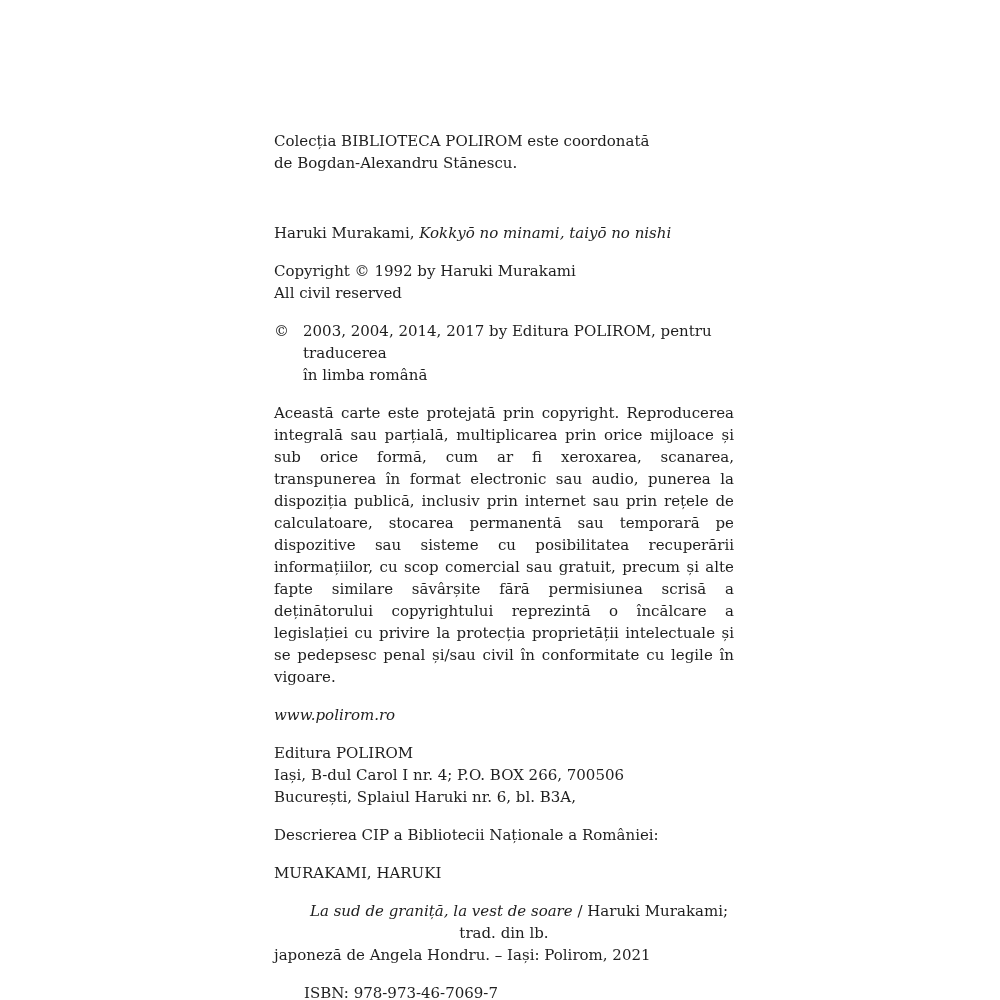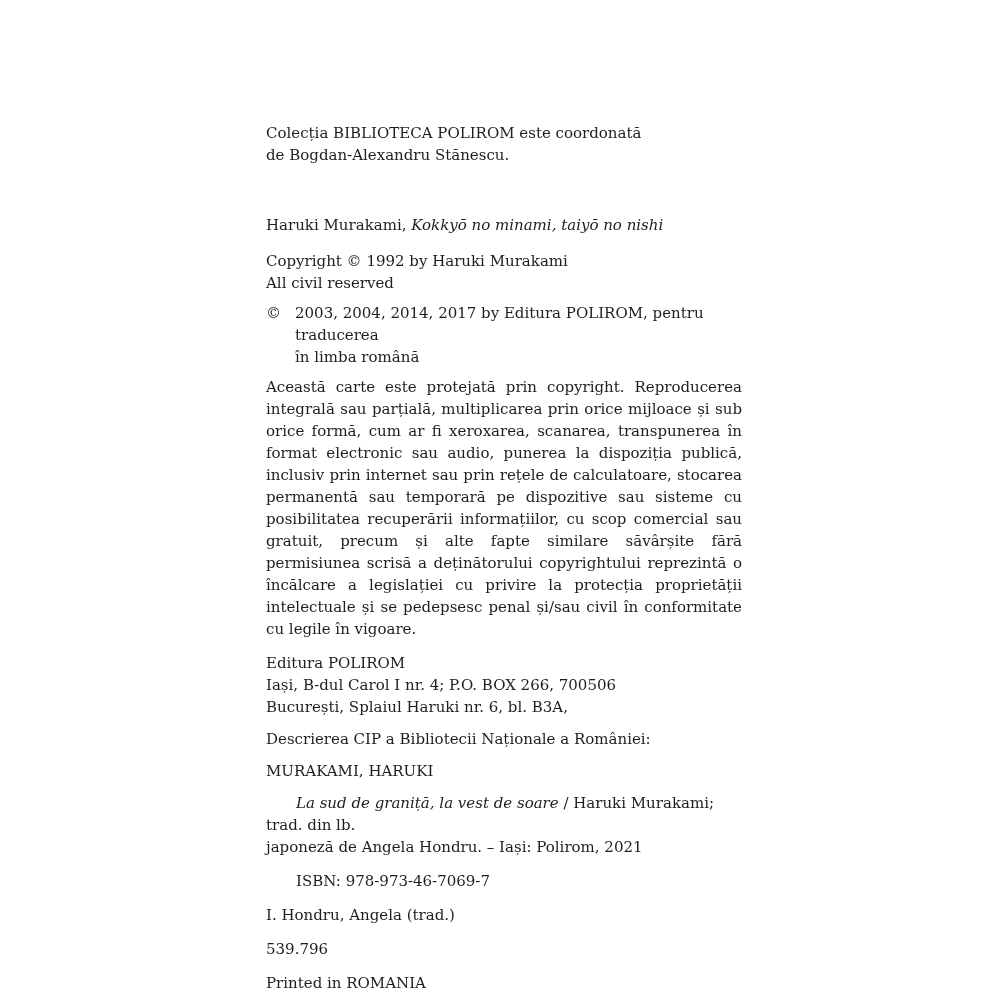--- a/index.html
+++ b/index.html
@@ -17,37 +17,37 @@
     color: #1e1e1e;
     font-size: 15px;
     line-height: 22px;
   }
   .content {
     position: absolute;
     left: 258px;
     top: 114px;
     width: 492px;
   }
-  p, .block { margin: 8px; padding: 0; }
+  p, .block { margin: 16px; padding: 0; }
   .i { font-style: italic; }
   .mt-title   { margin-top: 48px; }
   .mt-copy    { margin-top: 14px; }
   .mt-trans   { margin-top: 8px; }
   .mt-legal   { margin-top: 8px; }
   .mt-web     { margin-top: 10px; }
   .mt-pub     { margin-top: 12px; }
   .mt-cip     { margin-top: 10px; }
   .mt-std     { margin-top: 12px; }
   .justify {
     text-align: justify;
     text-justify: inter-word;
   }
   .c-row { display: flex; align-items: flex-start; }
   .c-sym { width: 29px; flex: 0 0 29px; }
-  .indent-first { text-indent: 30px; }
+  .indent-first { text-indent: 30px; text-align: center; }
   .indent30 { padding-left: 30px; }
 </style>
 </head>
 <body>
 
 <div class="page">
   <div class="content">
 
     <p class="block">
       <span>Colecția BIBLIOTECA POLIROM este coordonată</span><br>
@@ -66,20 +66,21 @@
     <div class="block mt-trans c-row">
       <span class="c-sym">©</span>
       <div>
         <span>2003, 2004, 2014, 2017 by Editura POLIROM, pentru traducerea</span><br>
         <span>în limba română</span>
       </div>
     </div>
 
     <p class="block mt-legal justify">Această carte este protejată prin copyright. Reproducerea integrală sau parțială, multiplicarea prin orice mijloace și sub orice formă, cum ar fi xeroxarea, scanarea, transpunerea în format electronic sau audio, punerea la dispoziția publică, inclusiv prin internet sau prin rețele de calculatoare, stocarea permanentă sau temporară pe dispozitive sau sisteme cu posibilitatea recuperării informațiilor, cu scop comercial sau gratuit, precum și alte fapte similare săvârșite fără permisiunea scrisă a deținătorului copyrightului reprezintă o încălcare a legislației cu privire la protecția proprietății intelectuale și se pedepsesc penal și/sau civil în conformitate cu legile în vigoare.</p>
 
+    <p class="block mt-web i">www.polirom.ro</p>
 
     <p class="block mt-pub">
       <span>Editura POLIROM</span><br>
       <span>Iași, B-dul Carol I nr. 4; P.O. BOX 266, 700506</span><br>
       <span>București, Splaiul Haruki nr. 6, bl. B3A,</span><br>
     </p>
 
     <p class="block mt-cip">Descrierea CIP a Bibliotecii Naționale a României:</p>
 
     <p class="block mt-cip">MURAKAMI, HARUKI</p>

